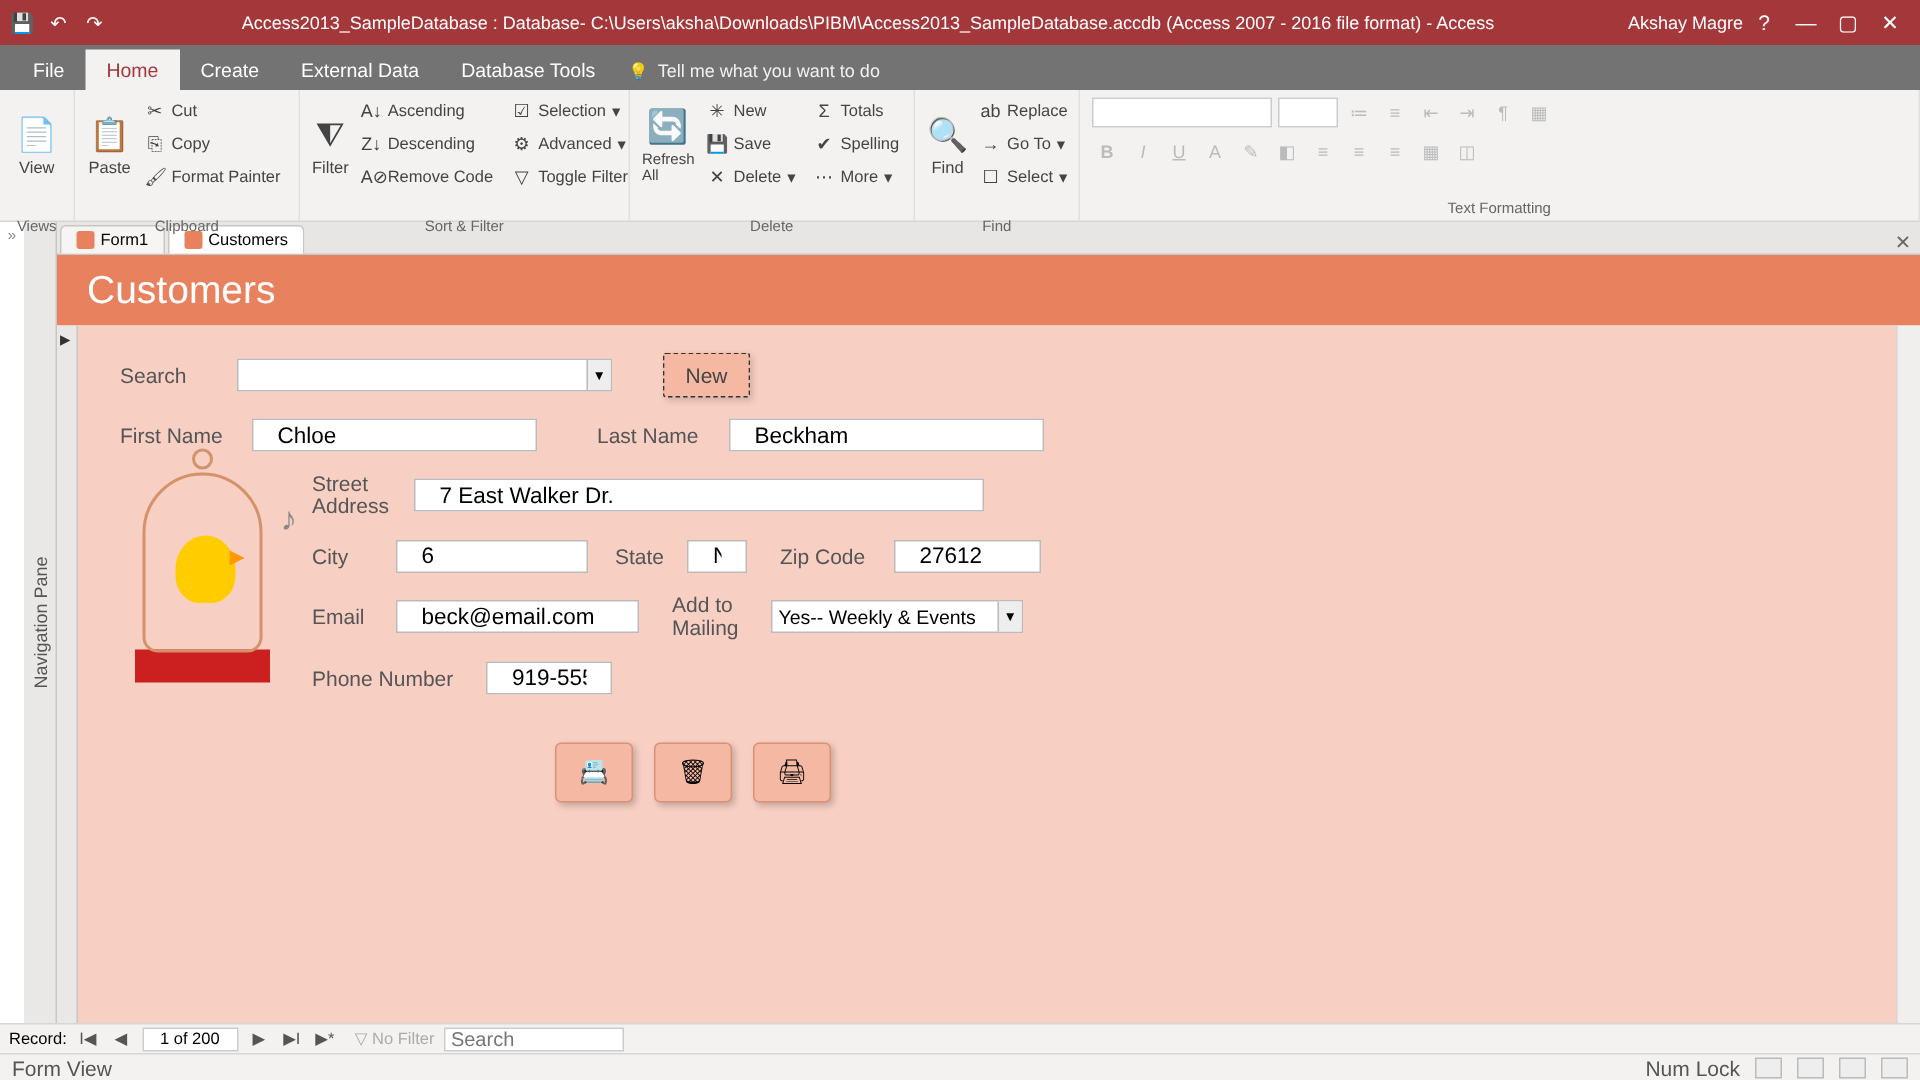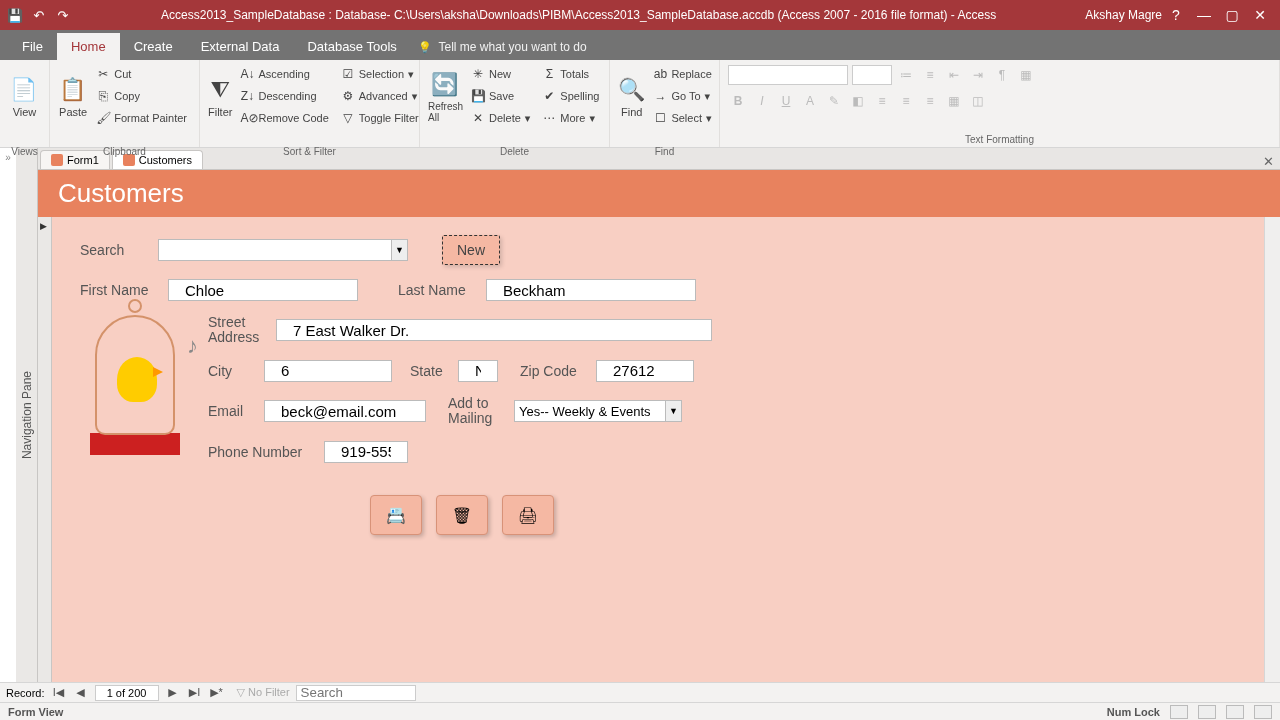--- a/index.html
+++ b/index.html
@@ -76,21 +76,21 @@
 .stand { width: 90px; height: 22px; background: #cc2020; margin: -2px auto 0; }
 .note { position: absolute; right: -8px; top: 18px; font-size: 22px; color: #888; }
 
 
 .record-nav { height: 20px; background: #f3f2f1; border-top: 1px solid #d6d6d6; display: flex; align-items: center; font-size: 11px; padding: 0 6px; gap: 6px; }
 .record-nav .nav-btn { width: 16px; text-align: center; color: #555; cursor: pointer; }
 .record-nav .rec-box { width: 64px; border: 1px solid #ccc; text-align: center; height: 16px; line-height: 14px; background: #fff; }
 .record-nav .search-box { border: 1px solid #ccc; height: 16px; width: 120px; padding: 0 4px; color: #888; background: #fff; }
 
 
-.statusbar { height: 18px; background: #f3f2f1; border-top: 1px solid #d6d6d6; display: flex; align-items: center; font-size: 11px; padding: 0 8px; color: #555; font-weight: bold; }
+.statusbar { height: 18px; background: #f3f2f1; border-top: 1px solid #d6d6d6; display: flex; align-items: center; font-size: 14px; padding: 0 8px; color: #555; }
 .statusbar .right { margin-left: auto; display: flex; gap: 10px; align-items: center; }
 .view-icon { width: 18px; height: 14px; border: 1px solid #bbb; background: #eee; }
 </style>
 </head>
 <body>
 
 <div class="titlebar">
   <div class="tb-left">
     <span class="tb-icon">💾</span>
     <span class="tb-icon">↶</span>
@@ -306,21 +306,21 @@
           <div class="bird-img">
             <div class="cage">
                 <div class="bird-body"></div>
               </div>
             <div class="stand"></div>
             <div class="note">♪</div>
           </div>
           <div style="flex:1">
             <div class="form-row">
               <span class="flabel" style="width:60px;line-height:1.1">Street Address</span>
-              <input class="finput" style="width: 436px;" value="7 East Walker Dr.">
+              <input class="finput" style="width: 380px;" value="7 East Walker Dr.">
             </div>
             <div class="form-row">
               <span class="flabel" style="width:48px">City</span>
               <input class="finput" style="width: 128px;" value="6">
               <span class="flabel" style="width:40px;margin-left:10px">State</span>
               <input class="finput" style="width: 40px;" value="NC">
               <span class="flabel" style="width:68px;margin-left:14px">Zip Code</span>
               <input class="finput" style="width: 98px;" value="27612">
             </div>
             <div class="form-row">

